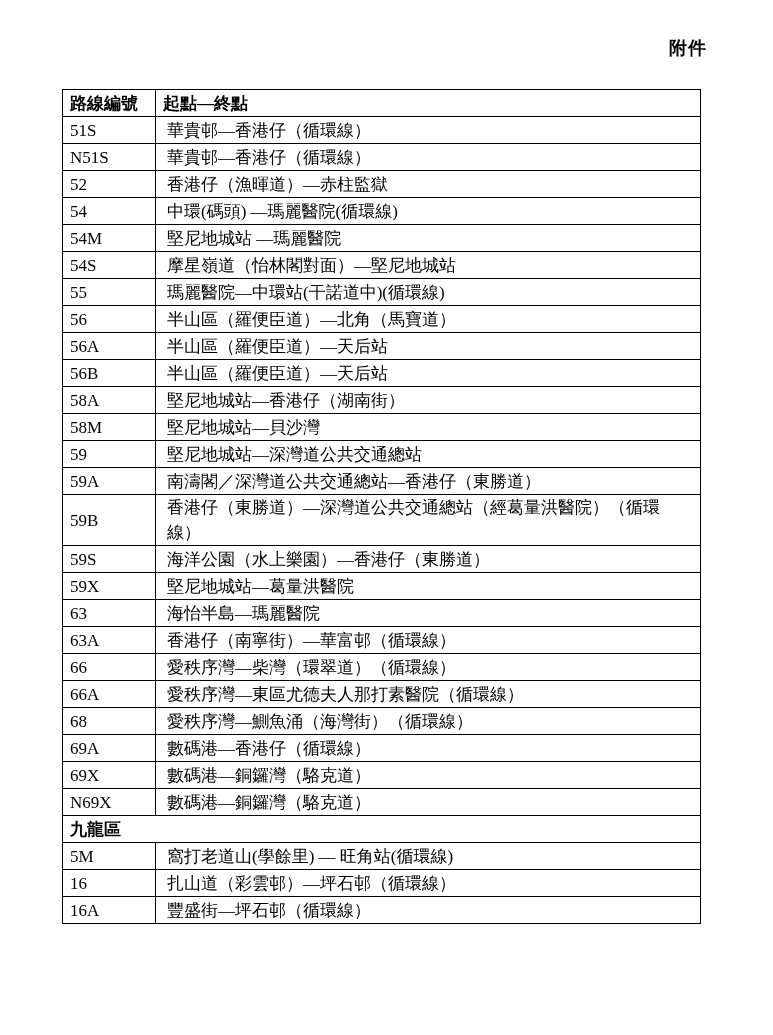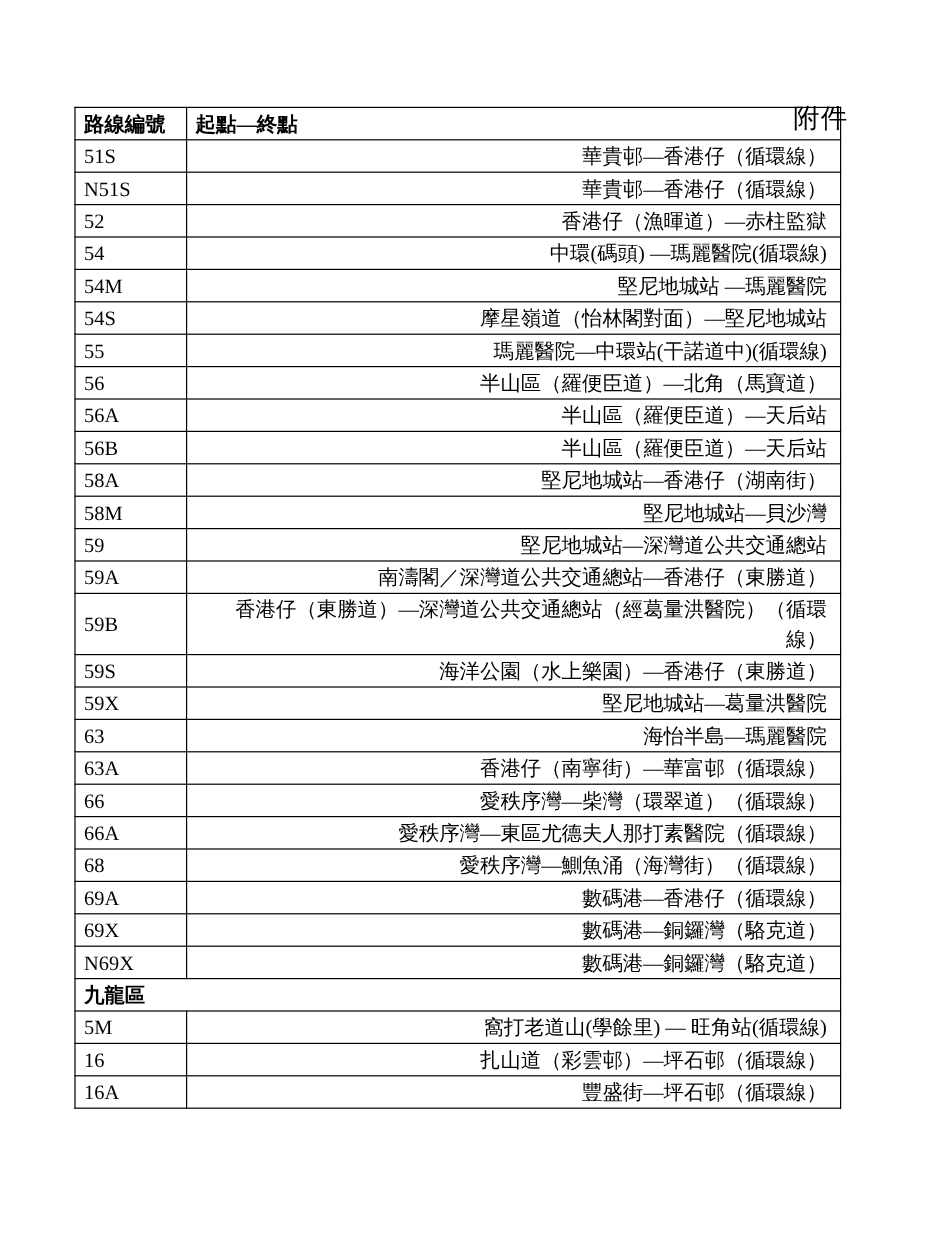--- a/index.html
+++ b/index.html
@@ -12,24 +12,23 @@
     width: 773px;
     height: 1035px;
     font-family: "Liberation Serif", "DejaVu Serif", serif;
     color: #000000;
     overflow: hidden;
   }
   .corner-label {
     position: absolute;
     top: 36px;
     right: 66px;
-    font-size: 22px;
-    font-weight: normal;
+    font-size: 18px;
+    font-weight: bold;
     letter-spacing: 1px;
-    margin-top: 48px;
   }
   table.routes {
     position: absolute;
     left: 62px;
     top: 89px;
     width: 638px;
     border-collapse: collapse;
     table-layout: fixed;
     padding-left: 32px;
   }
@@ -46,21 +45,20 @@
     font-weight: normal;
     overflow: hidden;
   }
   table.routes col.c1 { width: 93px; }
   table.routes col.c2 { width: 545px; }
   table.routes thead th {
     font-weight: bold;
   }
   table.routes td.desc {
     padding: 0 11px;
-    text-align: right;
   }
   table.routes tr.section td {
     font-weight: bold;
     margin-top: 16px;
   }
 </style>
 </head>
 <body>
 
 <div class="corner-label">附件</div>

